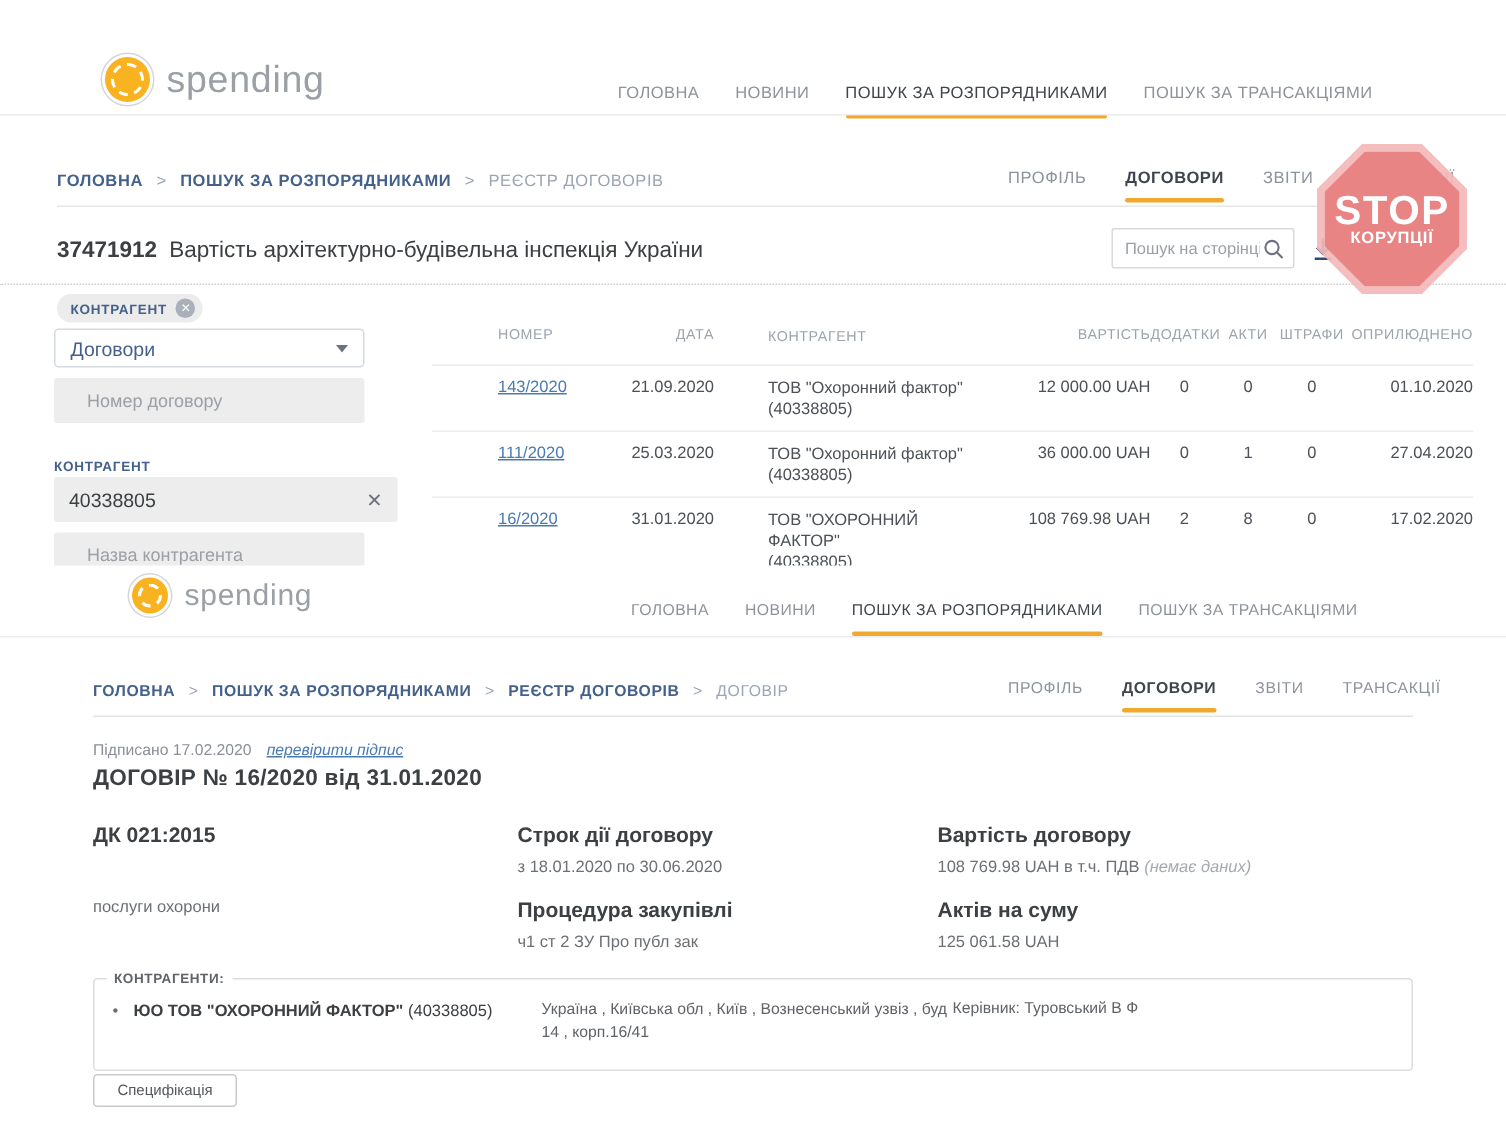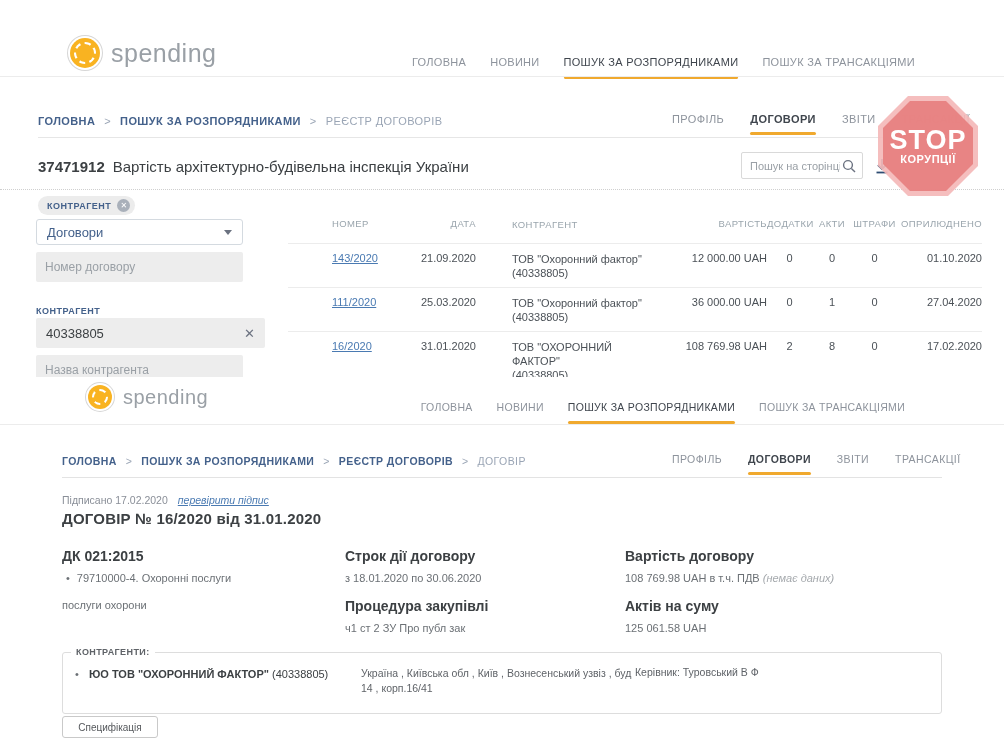--- a/index.html
+++ b/index.html
@@ -55,21 +55,21 @@
   .rule-dotted { position:absolute; left:0; right:0; top:189px; border-top:1px dotted #cfcfcf; }
 
   .chip { position:absolute; left:38px; top:196px; height:19px; background:#ececec; border-radius:10px; display:inline-flex; align-items:center; gap:6px; padding:0 5px 0 9px; }
   .chip-label { font-size:9px; font-weight:700; color:#44618b; letter-spacing:.5px; }
   .chip-close { width:13px; height:13px; border-radius:50%; background:#a9b0ba; color:#fff; font-size:8px; line-height:13px; text-align:center; cursor:pointer; }
 
   .dropdown { position:absolute; left:36px; top:219px; width:207px; height:26px; background:#fff; border:1px solid #d4dae0; border-radius:3px; display:flex; align-items:center; justify-content:space-between; padding:0 10px; cursor:pointer; }
   .dropdown-value { font-size:13px; color:#44618b; }
   .caret { width:0; height:0; border-left:4px solid transparent; border-right:4px solid transparent; border-top:5px solid #6b7280; }
 
-  .fld { position:absolute; left:36px; width:207px; height:30px; background:#ededed; border:none; border-radius:2px; padding:0 9px; font-size:12px; color:#be185d; font-family:inherit; outline:none; }
+  .fld { position:absolute; left:36px; width:207px; height:30px; background:#ededed; border:none; border-radius:2px; padding:0 22px; font-size:12px; color:#be185d; font-family:inherit; outline:none; }
   .side-label { position:absolute; left:36px; font-size:9px; font-weight:700; color:#44618b; letter-spacing:.5px; }
   .fld-wrap { position:absolute; left:36px; width:229px; height:30px; background:#ededed; border-radius:2px; display:flex; align-items:center; padding:0 10px; }
   .fld-wrap input { flex:1; min-width:0; background:transparent; border:none; outline:none; font-size:13px; color:#3c4043; font-family:inherit; }
   .clear-x { color:#6b7280; font-size:13px; cursor:pointer; padding-left:6px; }
 
   
   .tbl { position:absolute; left:288px; top:218px; width:694px; font-size:11px; color:#4b5157; }
   .trow, .thead { display:flex; align-items:flex-start; }
   .thead { font-size:9.5px; color:#9aa5ad; letter-spacing:.4px; padding-bottom:11px; }
   .trow { border-top:1px solid #ececec; padding:8px 0 7px 0; }
@@ -274,21 +274,20 @@
     <div class="rule-crumbs2"></div>
 
     <div class="signed">
       <span>Підписано 17.02.2020</span><a class="verify-link">перевірити підпис</a>
     </div>
 
     <div class="doc-title">ДОГОВІР  № 16/2020 від 31.01.2020</div>
 
     <div class="det-cell" style="left:62px; top:171px">
       <div class="det-label">ДК 021:2015</div>
-      <div class="det-value with-bullet">79710000-4. Охоронні послуги</div>
     </div>
     <div class="det-cell" style="left:345px; top:171px">
       <div class="det-label">Строк дії договору</div>
       <div class="det-value">з 18.01.2020 по 30.06.2020</div>
     </div>
     <div class="det-cell" style="left:625px; top:171px; width:320px">
       <div class="det-label">Вартість договору</div>
       <div class="det-value"><span>108 769.98 UAH в т.ч. ПДВ</span> <span class="det-note">(немає даних)</span></div>
     </div>
     <div class="det-cell" style="left:62px; top:221px">

